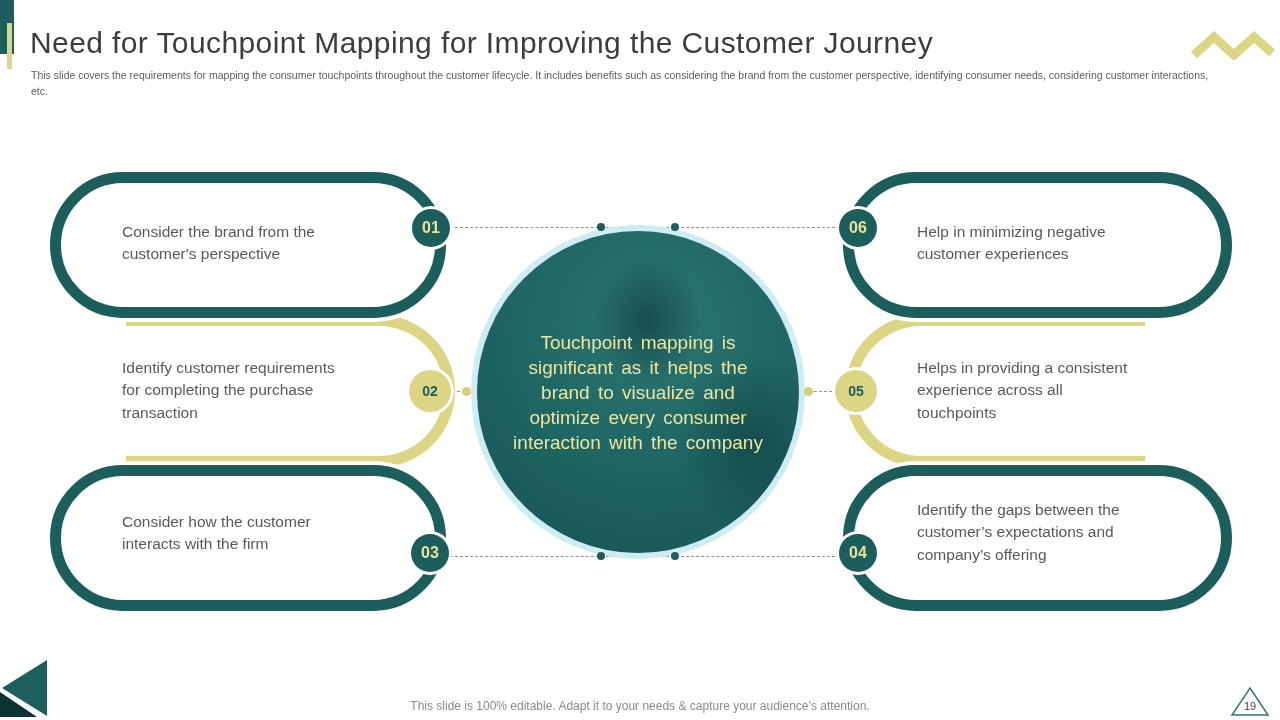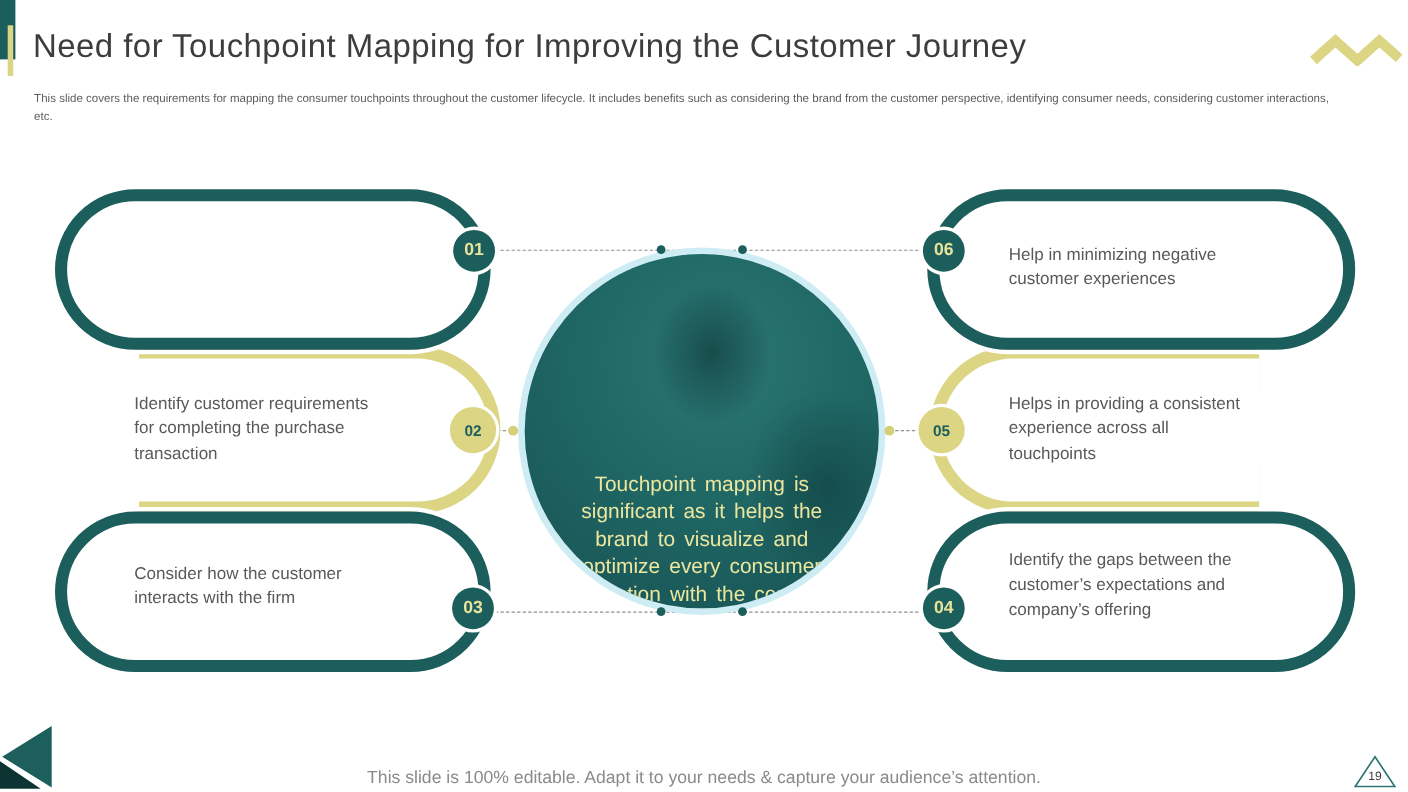--- a/index.html
+++ b/index.html
@@ -6,21 +6,21 @@
   html,body { background:#fff; }
   body { font-family:"Liberation Sans", sans-serif; }
   .slide { position:relative; width:1280px; height:720px; background:#fff; overflow:hidden; }
 
   
   .accent-teal   { position:absolute; left:0; top:0; width:14px; height:54px; background:#1b5e5c; z-index:6; }
   .accent-yellow { position:absolute; left:7px; top:23px; width:5px; height:46px; background:#dbd584; z-index:7; }
   .title { position:absolute; left:30px; top:26px; width:1150px; font-size:30px; letter-spacing:.4px;
            color:#3d3d3d; font-weight:400; white-space:nowrap; z-index:5; }
   .subtitle { position:absolute; left:31px; top:68px; width:1190px; font-size:10.5px; line-height:1.5;
-              color:#5d5d5d; z-index:5;margin-top:15px; }
+              color:#5d5d5d; z-index:5; }
   .zigzag { position:absolute; left:1191px; top:30px; z-index:5; }
 
   
   .dash { position:absolute; height:0; border-top:1.6px dashed #8f8f8f; z-index:0; }
   .dash-top    { left:450px; top:227px; width:395px; }
   .dash-mid    { left:452px; top:391px; width:395px; }
   .dash-bottom { left:450px; top:556px; width:395px; }
   .dot { position:absolute; border-radius:50%; z-index:4; }
   .dot-teal   { width:8px; height:8px; background:#1b5e5c; }
   .dot-yellow { width:9px; height:9px; background:#d5cf77; }
@@ -58,30 +58,30 @@
   .t3 { left:122px; top:511px; width:228px; }
   .t6 { left:917px; top:221px; width:218px; }
   .t5 { left:917px; top:357px; width:228px; }
   .t4 { left:917px; top:499px; width:238px; }
 
   
   .center-ring { position:absolute; left:471px; top:225px; width:334px; height:334px; border-radius:50%;
                  background:#cdecf4; z-index:3; display:flex; align-items:center; justify-content:center; }
   .center-circle { position:relative; width:322px; height:322px; border-radius:50%; overflow:hidden;
                    background:radial-gradient(circle at 55% 30%, #2b7674 0%, #1f6765 45%, #175152 100%);
-                   display:flex; align-items:flex-end; justify-content:center; }
+                   display:flex; align-items:center; justify-content:center; }
   .center-circle::before { content:""; position:absolute; left:36%; top:8%; width:34%; height:40%;
                    background:radial-gradient(ellipse at center, rgba(8,42,42,.55) 0%, rgba(8,42,42,0) 70%); }
   .center-circle::after  { content:""; position:absolute; left:62%; top:38%; width:45%; height:55%;
                    background:radial-gradient(ellipse at center, rgba(10,48,48,.45) 0%, rgba(10,48,48,0) 70%); }
   .center-text { position:relative; width:290px; text-align:center; white-space:pre-line;
                  font-size:19px; line-height:25px; color:#ece69e; word-spacing:3px; z-index:1; }
 
   
-  .footer { position:absolute; left:0; right:0; top:699px; text-align:center; font-size:16px; color:#8a8a8a; z-index:5; }
+  .footer { position:absolute; left:0; right:0; top:699px; text-align:center; font-size:12px; color:#8a8a8a; z-index:5; }
 
   
   .corner-arrow { position:absolute; left:0; top:654px; z-index:6; }
   .page-marker { position:absolute; left:1230px; top:685px; width:40px; height:32px; z-index:6;text-decoration:underline; }
   .page-marker svg { position:absolute; left:0; top:0; }
   .page-num { position:absolute; left:0; right:0; top:15px; text-align:center; font-size:11px; color:#3d3d3d; }
 </style>
 </head>
 <body>
 
@@ -112,20 +112,21 @@
   <div class="pill pill-teal pill-4"></div>
   <div class="pill pill-teal pill-6"></div>
 
   <div class="badge badge-teal b01">01</div>
   <div class="badge badge-yellow b02">02</div>
   <div class="badge badge-teal b03">03</div>
   <div class="badge badge-teal b04">04</div>
   <div class="badge badge-yellow b05">05</div>
   <div class="badge badge-teal b06">06</div>
 
+  <div class="item-text t1">Consider the brand from the customer's perspective</div>
   <div class="item-text t3">Consider how the customer interacts with the firm</div>
   <div class="item-text t2">Identify customer requirements for completing the purchase transaction</div>
   <div class="item-text t4">Identify the gaps between the customer’s expectations and company’s offering</div>
   <div class="item-text t5">Helps in providing a consistent experience across all touchpoints</div>
   <div class="item-text t6">Help in minimizing negative customer experiences</div>
 
   <div class="center-ring">
     <div class="center-circle">
       <div class="center-text">Touchpoint mapping is
 significant as it helps the

